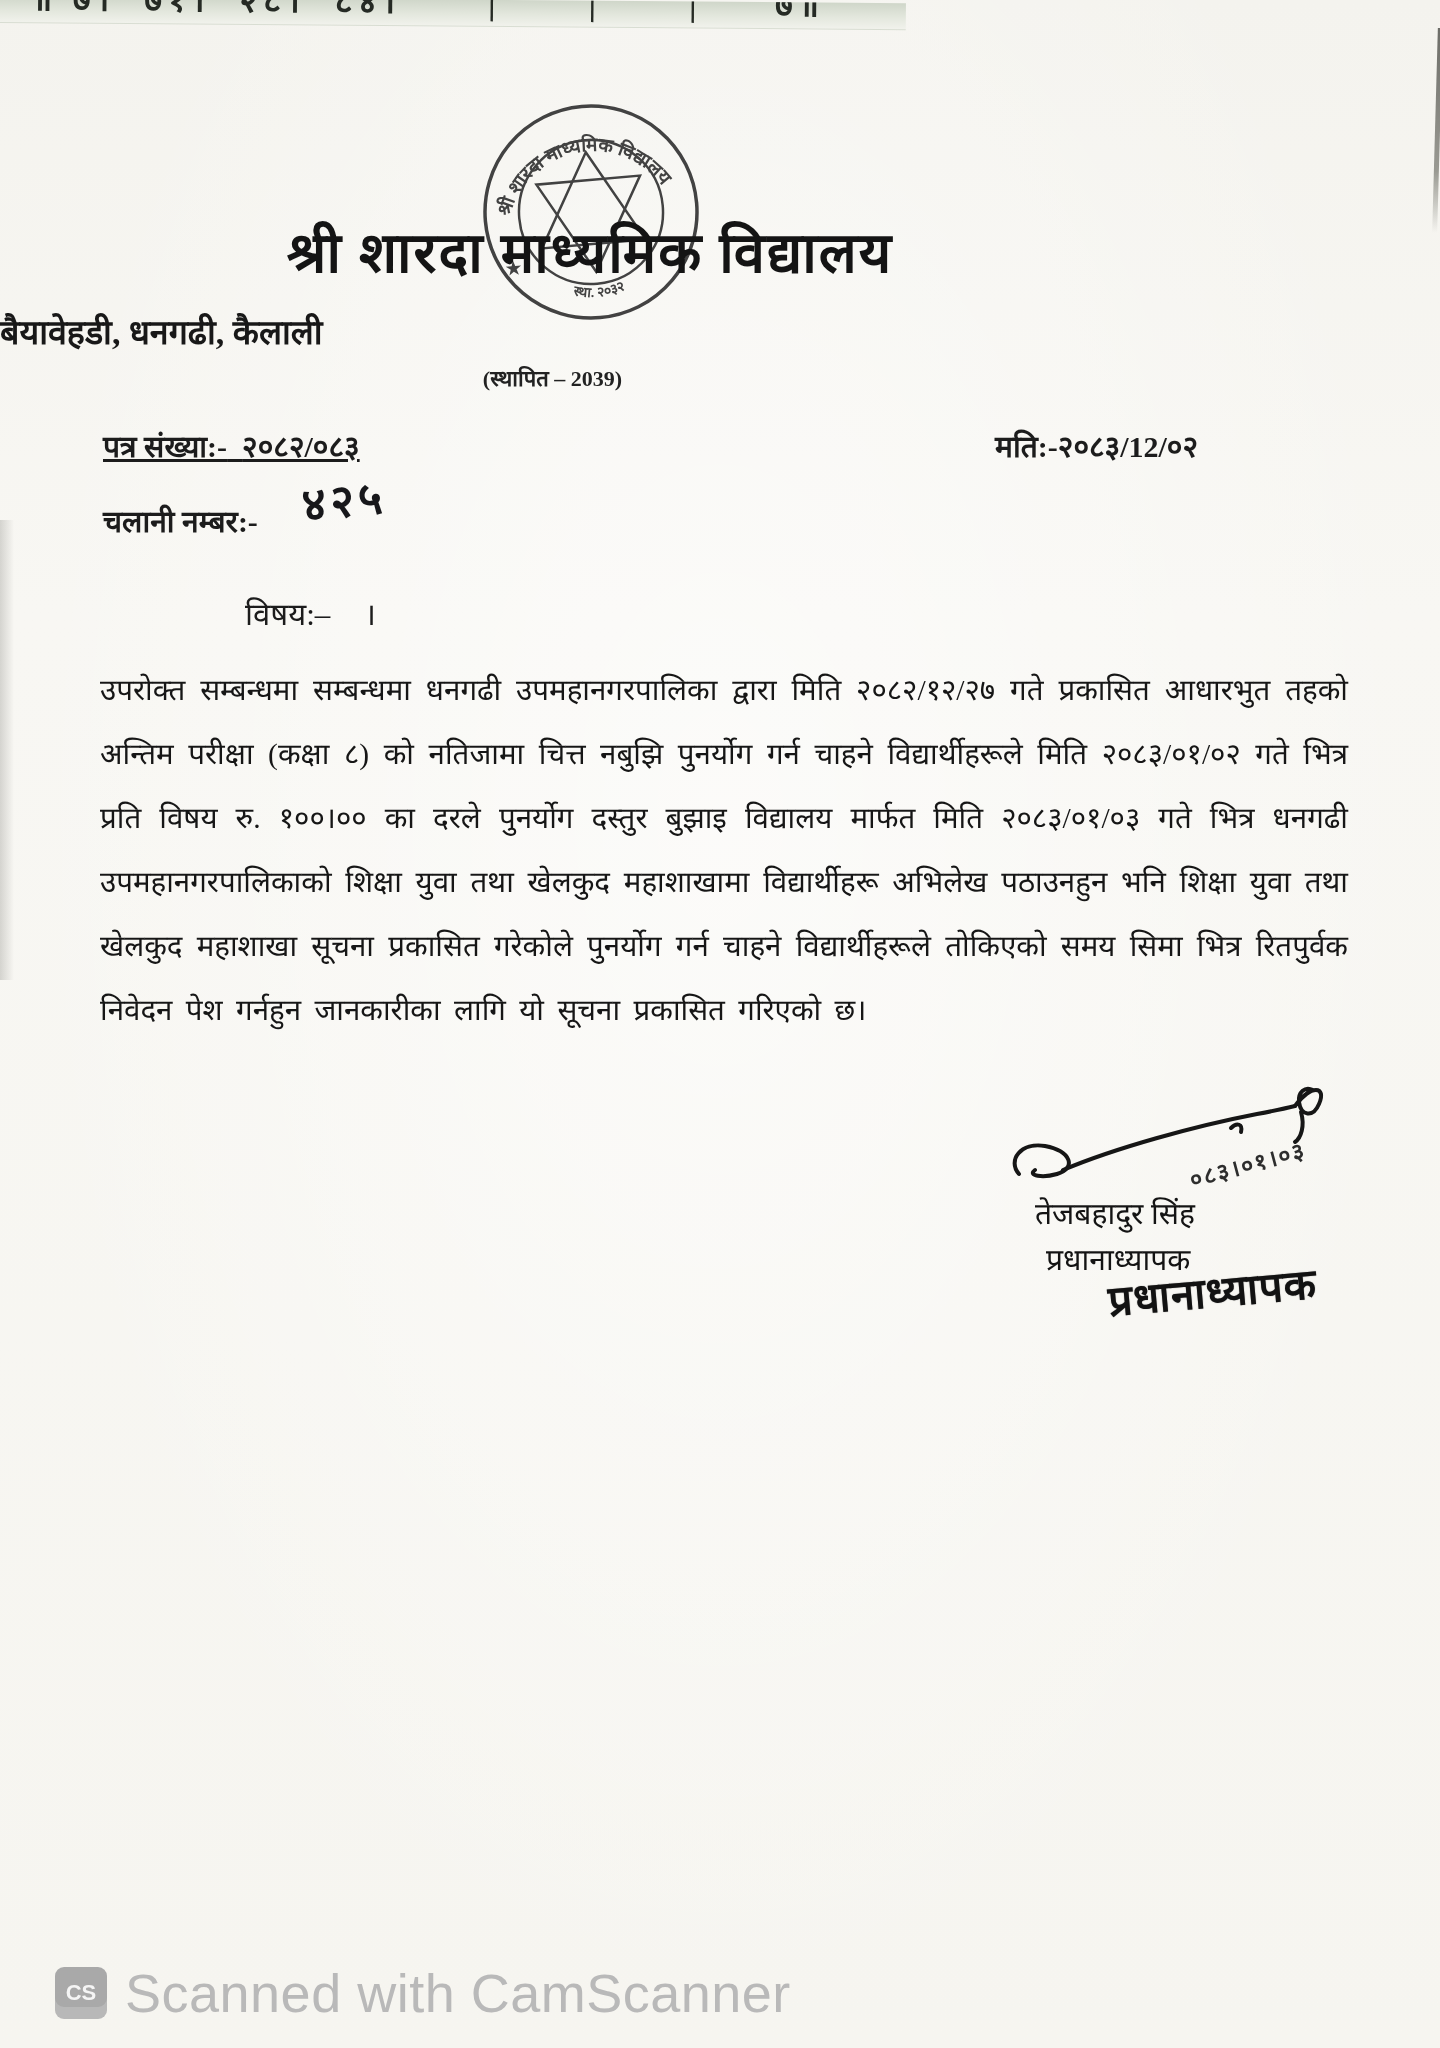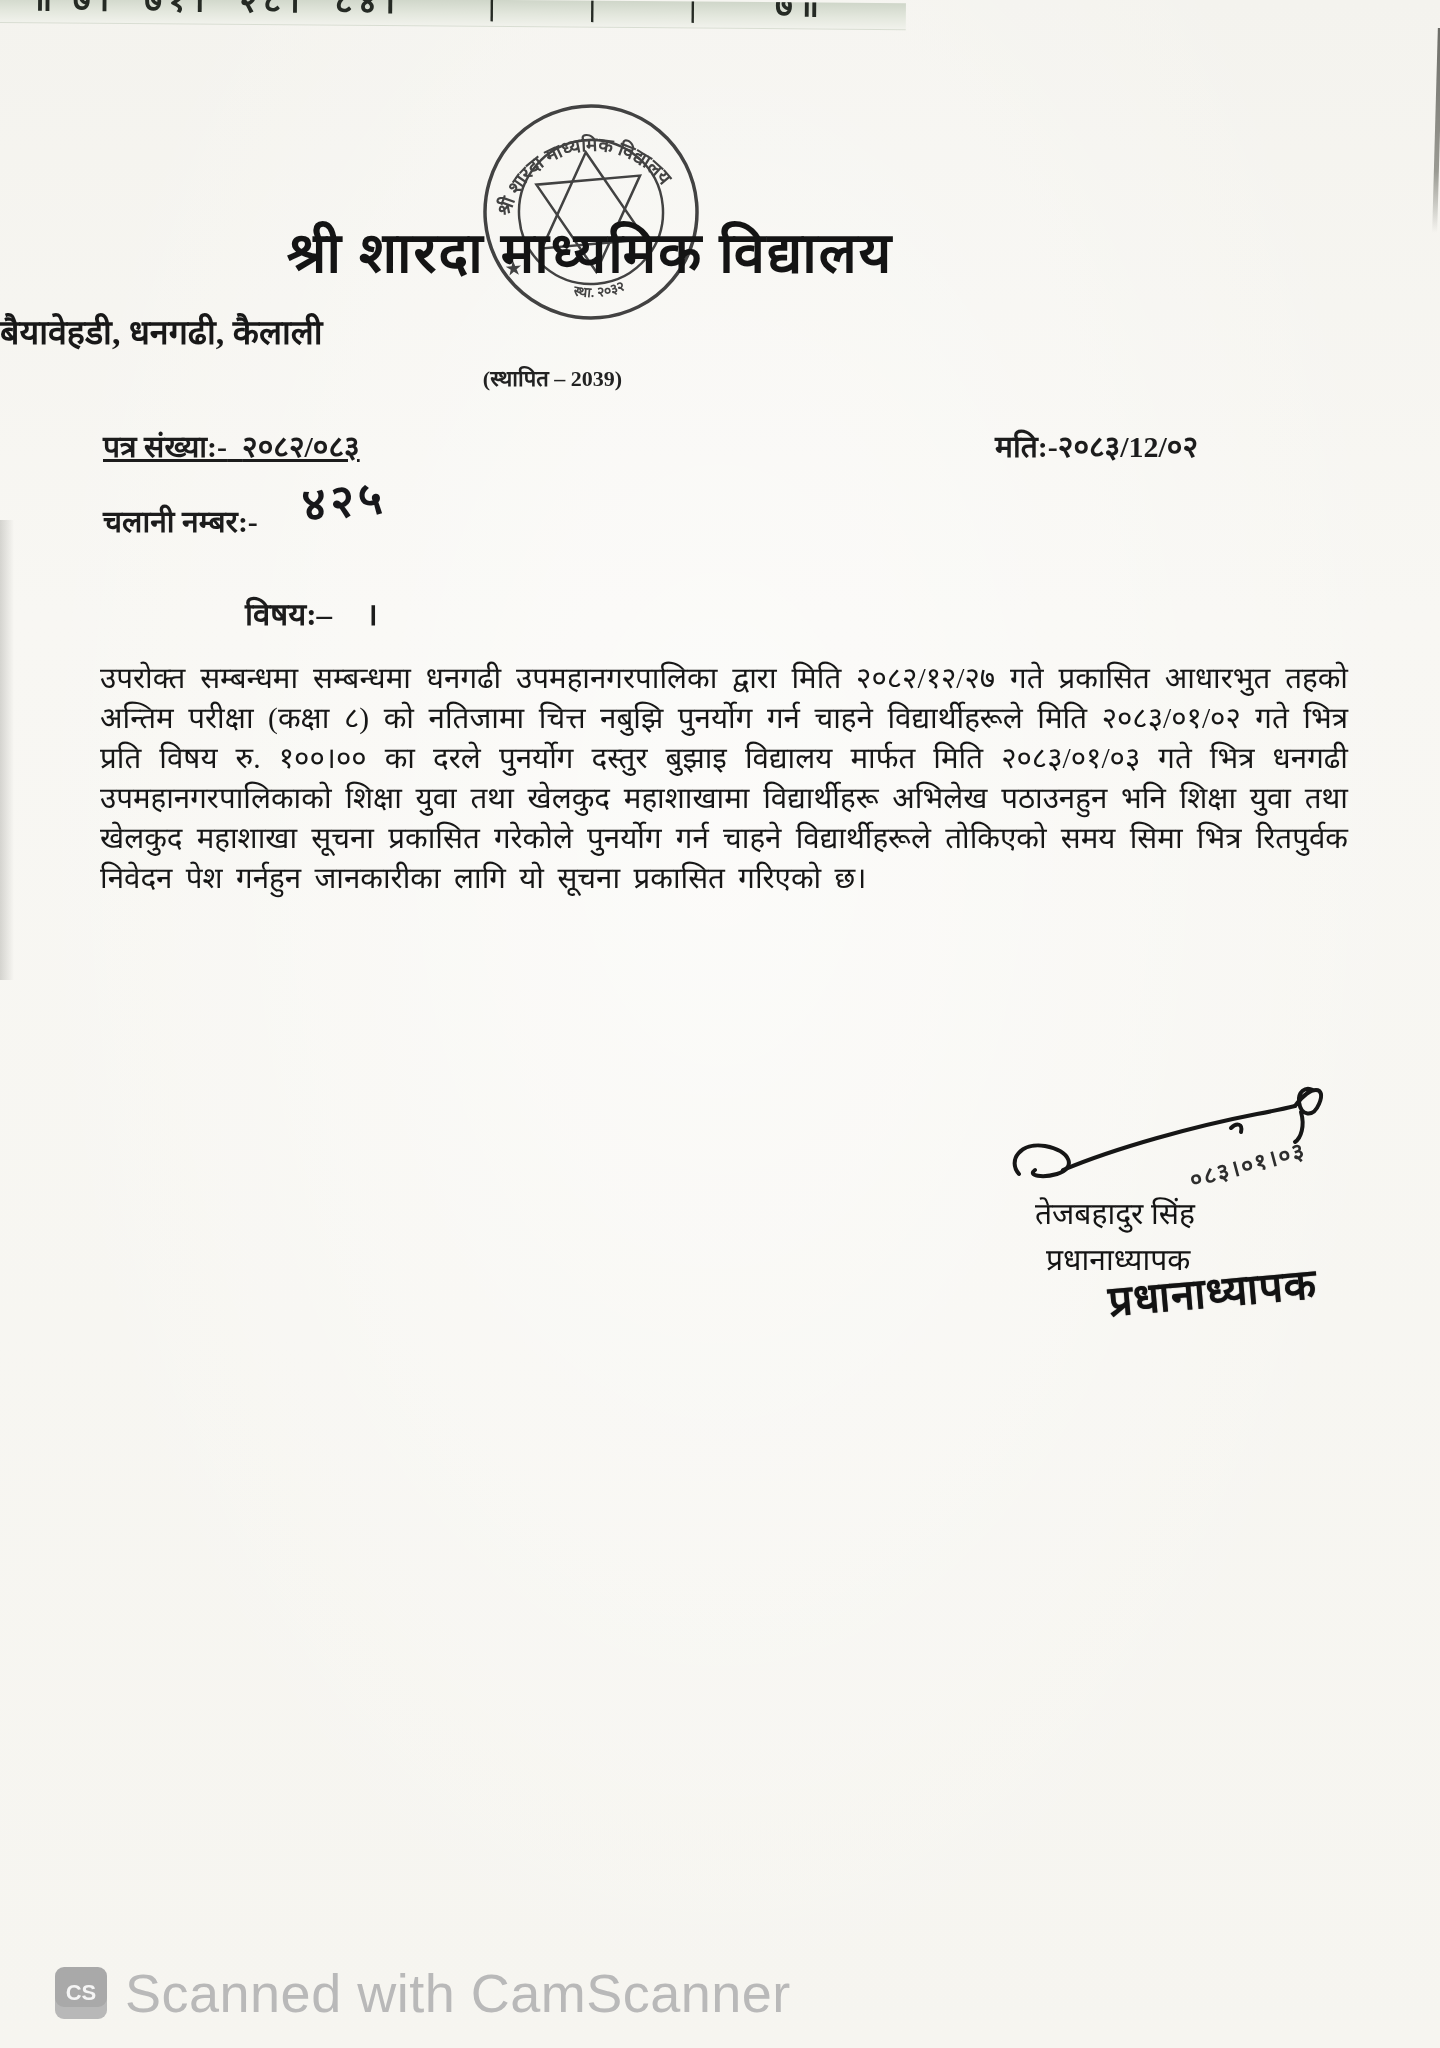--- a/index.html
+++ b/index.html
@@ -52,28 +52,28 @@
   }
   
   .meta-left1{position:absolute;left:103px;top:425px;font-size:30px;font-weight:bold;text-decoration:underline;}
   .meta-left2{position:absolute;left:103px;top:500px;font-size:30px;font-weight:bold;}
   .hand-number{
     position:absolute;left:302px;top:468px;font-size:46px;font-weight:bold;
     transform:rotate(-6deg);letter-spacing:4px;color:#17171a;
   }
   .meta-right{position:absolute;left:995px;top:425px;font-size:30px;font-weight:bold;}
   
-  .subject-row{position:absolute;left:245px;top:592px;font-size:31px;font-weight:bold;
+  .subject-row{position:absolute;left:245px;top:592px;font-size:31px;font-weight:normal;
     display:flex;align-items:baseline;}
   .subject-row .subject-text{margin-left:42px;}
   .subject-row .danda{margin-left:34px;}
   
   .body-text{
     position:absolute;left:100px;top:658px;width:1248px;
-    font-size:29.5px;line-height:40px;text-align:justify;word-spacing:6px;
+    font-size:29.5px;line-height:64px;text-align:justify;word-spacing:6px;
     color:#161616;
   }
   
   .sig-svg{position:absolute;left:1005px;top:1082px;width:345px;height:125px;}
   .sig-scribble-date{
     position:absolute;left:1188px;top:1148px;font-size:23px;font-weight:bold;
     transform:rotate(-15deg);letter-spacing:2px;color:#181818;opacity:.9;
   }
   .sig-name{position:absolute;left:1035px;top:1192px;font-size:30px;color:#141414;}
   .sig-designation{position:absolute;left:1046px;top:1238px;font-size:30px;color:#141414;}

